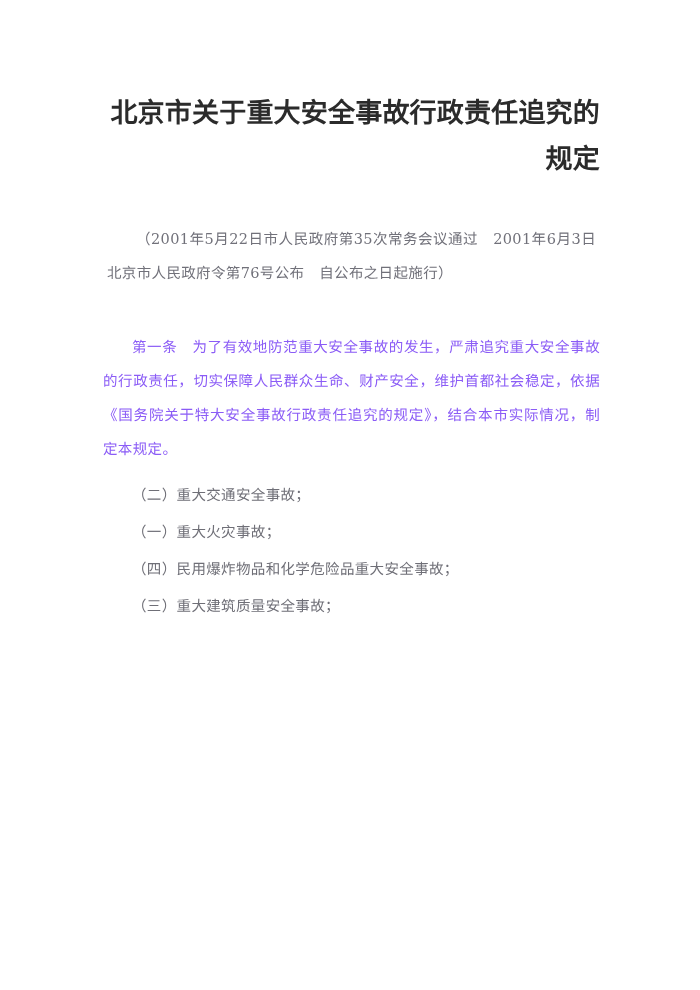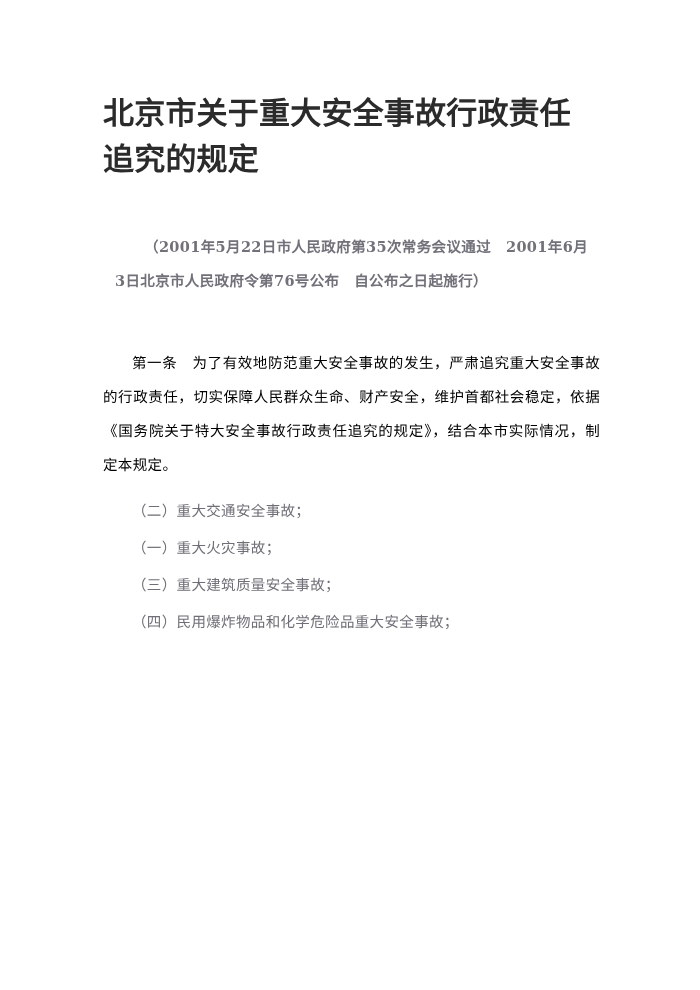--- a/index.html
+++ b/index.html
@@ -29,55 +29,54 @@
     position: absolute;
     left: 103px;
     top: 0;
     width: 497px;
   }
 
   
   .doc-title {
     font-family: "DejaVu Sans", "Liberation Sans", sans-serif;
     font-weight: 700;
-    font-size: 31px;
+    font-size: 27px;
     line-height: 46px;
     color: #2b2b2b;
-    text-align: left;
+    text-align: right;
     letter-spacing: 0.2px;
     margin: 0;
     padding-top: 90px;
     width: 497px;
   }
 
   
   .doc-subtitle {
     font-family: "DejaVu Serif", "Liberation Serif", serif;
     font-size: 14.5px;
     line-height: 34px;
     color: #71717a;
     text-align: justify;
     text-align-last: left;
     text-indent: 29px;
-    margin: 12px;
+    margin: 4px;
     padding-top: 36px;
     letter-spacing: 0.35px;
-    font-weight: bold;
   }
 
   
   .articles {
     padding-top: 36px;
   }
 
   .article {
     font-family: "DejaVu Serif", "Liberation Serif", serif;
     font-size: 14.5px;
     line-height: 34px;
-    color: #000000;
+    color: #8b5cf6;
     text-align: justify;
     text-align-last: left;
     text-indent: 29px;
     margin: 0 0 12px 0;
     letter-spacing: 0.35px;
   }
 
   
   .clause-list {
     list-style: none;
@@ -106,18 +105,18 @@
 
     <p class="doc-subtitle">（2001年5月22日市人民政府第35次常务会议通过　2001年6月3日北京市人民政府令第76号公布　自公布之日起施行）</p>
 
     <div class="articles">
       <p class="article">第一条　为了有效地防范重大安全事故的发生，严肃追究重大安全事故的行政责任，切实保障人民群众生命、财产安全，维护首都社会稳定，依据《国务院关于特大安全事故行政责任追究的规定》，结合本市实际情况，制定本规定。</p>
     </div>
 
     <ul class="clause-list">
       <li class="clause-item">（二）重大交通安全事故；</li>
       <li class="clause-item">（一）重大火灾事故；</li>
+      <li class="clause-item">（四）民用爆炸物品和化学危险品重大安全事故；</li>
       <li class="clause-item">（三）重大建筑质量安全事故；</li>
-      <li class="clause-item">（四）民用爆炸物品和化学危险品重大安全事故；</li>
     </ul>
 
   </div>
 </div>
 
 </body></html>

